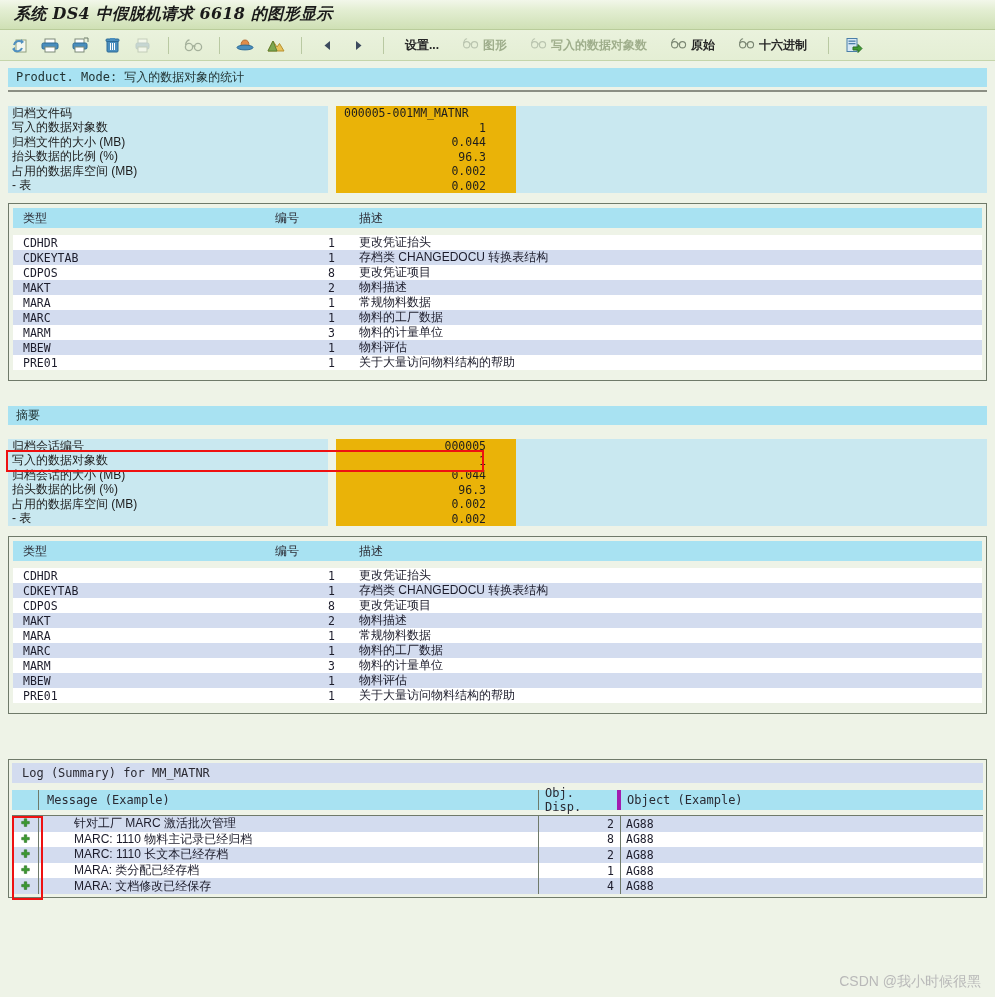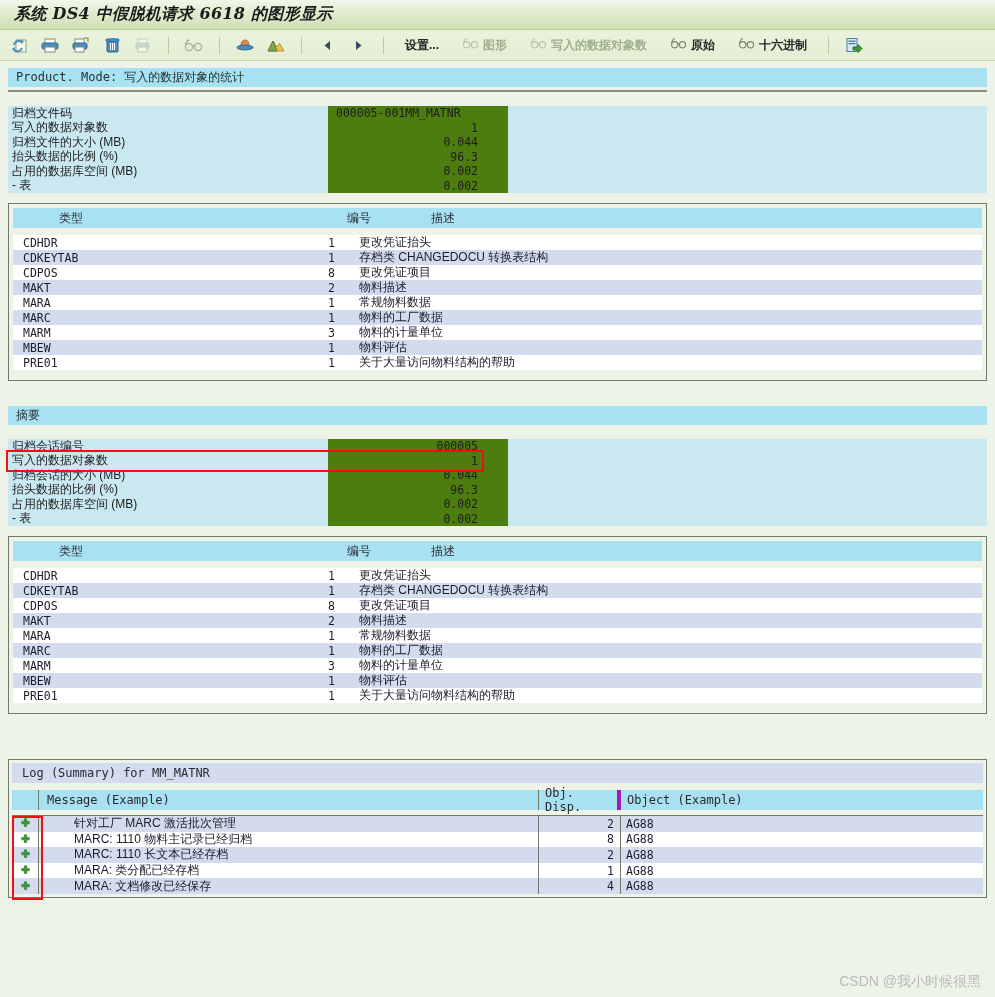--- a/index.html
+++ b/index.html
@@ -61,43 +61,43 @@
 
   
   .stats{margin:14px 8px 0 8px;}
   .srow{display:flex;height:14.5px;align-items:center;}
   .srow .lbl{
     width:320px;background:#c9e8f0;height:14.5px;
     display:flex;align-items:center;padding-left:4px;box-sizing:border-box;
     font-size:12px;color:#1d1d1d;white-space:nowrap;
   }
   .srow .val{
-    width:180px;background:#4d7c0f;height:14.5px;
+    width:180px;background:#eab308;height:14.5px;
     display:flex;align-items:center;justify-content:flex-end;
     padding-right:30px;box-sizing:border-box;
     font-family:"DejaVu Sans Mono","Liberation Mono",monospace;
-    font-size:11.5px;color:#1d1d1d;
+    font-size:11.5px;color:#1d1d1d;margin-left:8px;
   }
   .srow .val.lft{justify-content:flex-start;padding-left:8px;padding-right:0;}
   .srow .tail{flex:1;background:#c9e8f0;height:14.5px;}
 
   
   .tblbox{
     margin:10px 8px 0 8px;
     border:1px solid #6f7a6a;
     background:#eef3e7;
     padding:4px 4px 4px 4px;
     box-sizing:border-box;
   }
   .tblhead{
     background:#a8e2f2;height:20px;display:flex;align-items:center;
     font-family:"DejaVu Sans Mono","Liberation Mono",monospace;
     font-size:12px;color:#2a2a33;
   }
-  .tblhead .c1{width:298px;padding-left:10px;box-sizing:border-box;margin-left:36px;}
+  .tblhead .c1{width:262px;padding-left:10px;box-sizing:border-box;}
   .tblhead .c2{width:78px;text-align:left;}
   .tblhead .c3{flex:1;padding-left:6px;box-sizing:border-box;}
   .tblgap{height:7px;background:#eef3e7;}
   .trow{
     display:flex;height:15px;align-items:center;
     font-family:"DejaVu Sans Mono","Liberation Mono",monospace;
     font-size:11.5px;color:#1c1c2b;background:#ffffff;
   }
   .trow.alt{background:#d3dcef;}
   .trow .c1{width:262px;padding-left:10px;box-sizing:border-box;}

